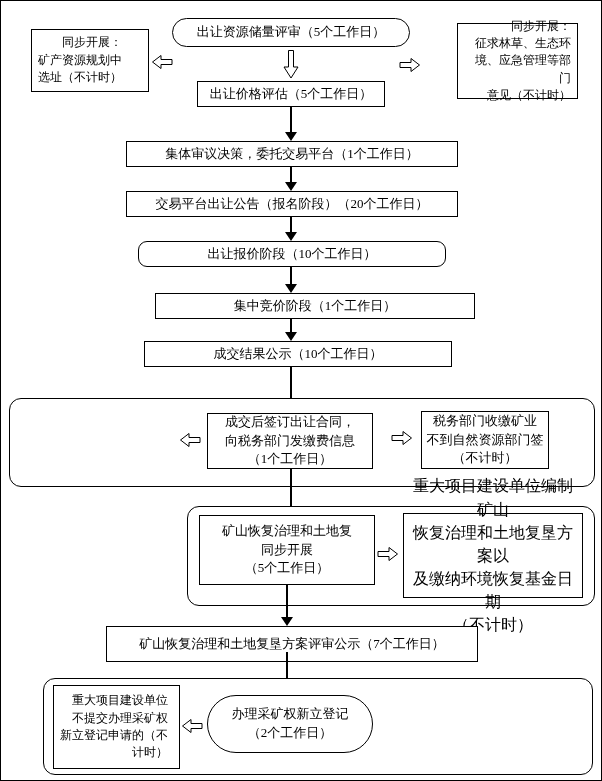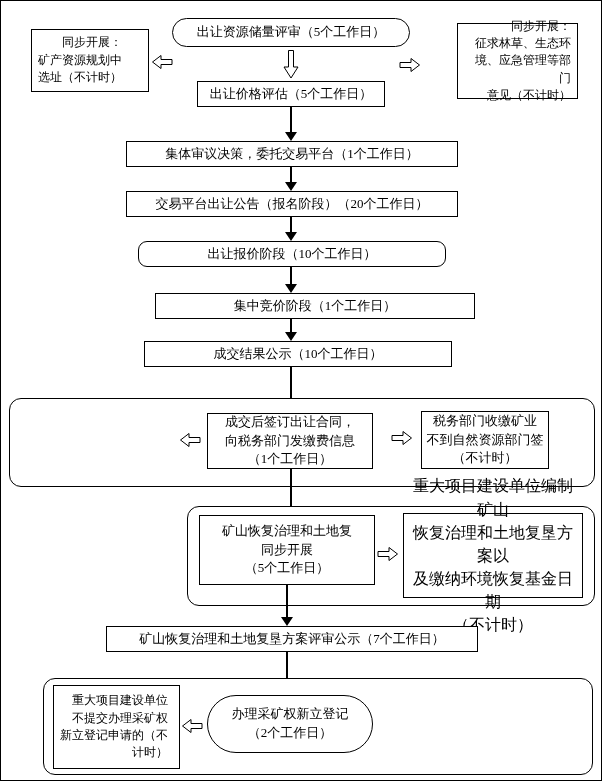--- a/index.html
+++ b/index.html
@@ -142,21 +142,21 @@
   <div class="box" style="left:402px;top:512px;width:180px;height:85px;font-size:16px;">重大项目建设单位编制矿山
 恢复治理和土地复垦方案以
 及缴纳环境恢复基金日期
 （不计时）</div>
 
   <div class="sarrow" style="left:279px;top:584px;height:41px;">
       <div class="stem"></div>
       <div class="head"></div>
     </div>
 
-  <div class="box" style="left:105px;top:625px;width:372px;height:26px;">矿山恢复治理和土地复垦方案评审公示（7个工作日）</div>
+  <div class="box" style="left:105px;top:625px;width:372px;height:36px;">矿山恢复治理和土地复垦方案评审公示（7个工作日）</div>
 
   <div class="sarrow" style="left:279px;top:651px;height:43px;">
       <div class="stem"></div>
       <div class="head"></div>
     </div>
 
   <div class="container" style="left:42px;top:677px;width:550px;height:97px;"></div>
 
   <div class="box note" style="left:52px;top:684px;width:127px;height:84px;">重大项目建设单位
 不提交办理采矿权

